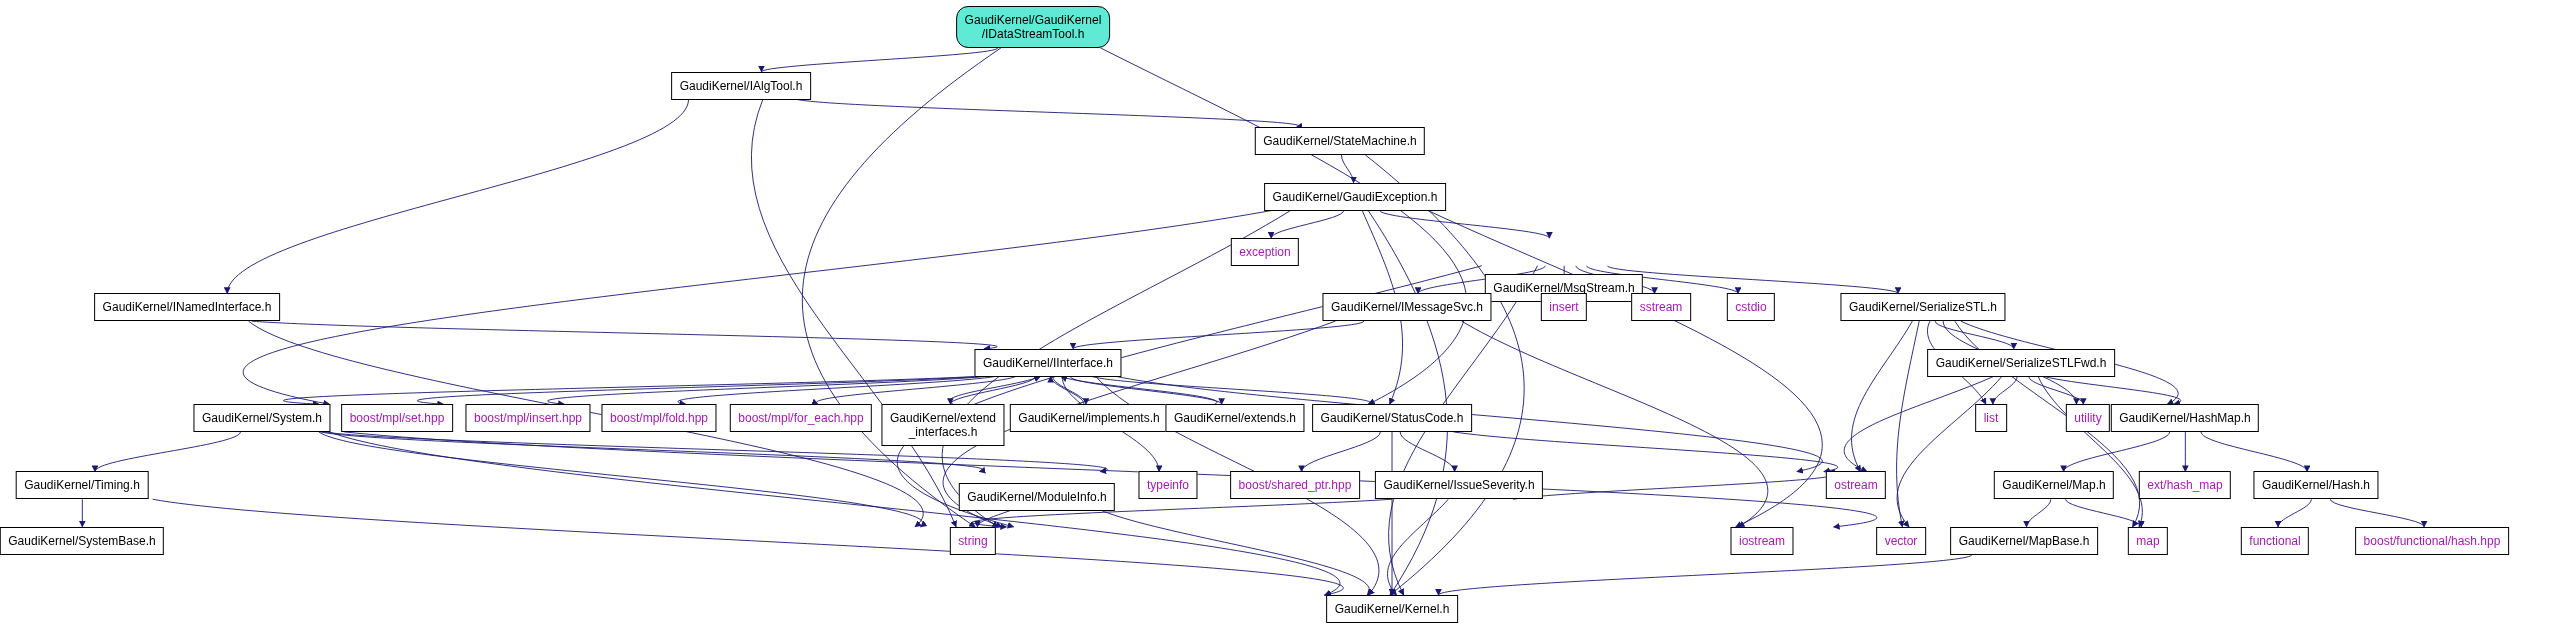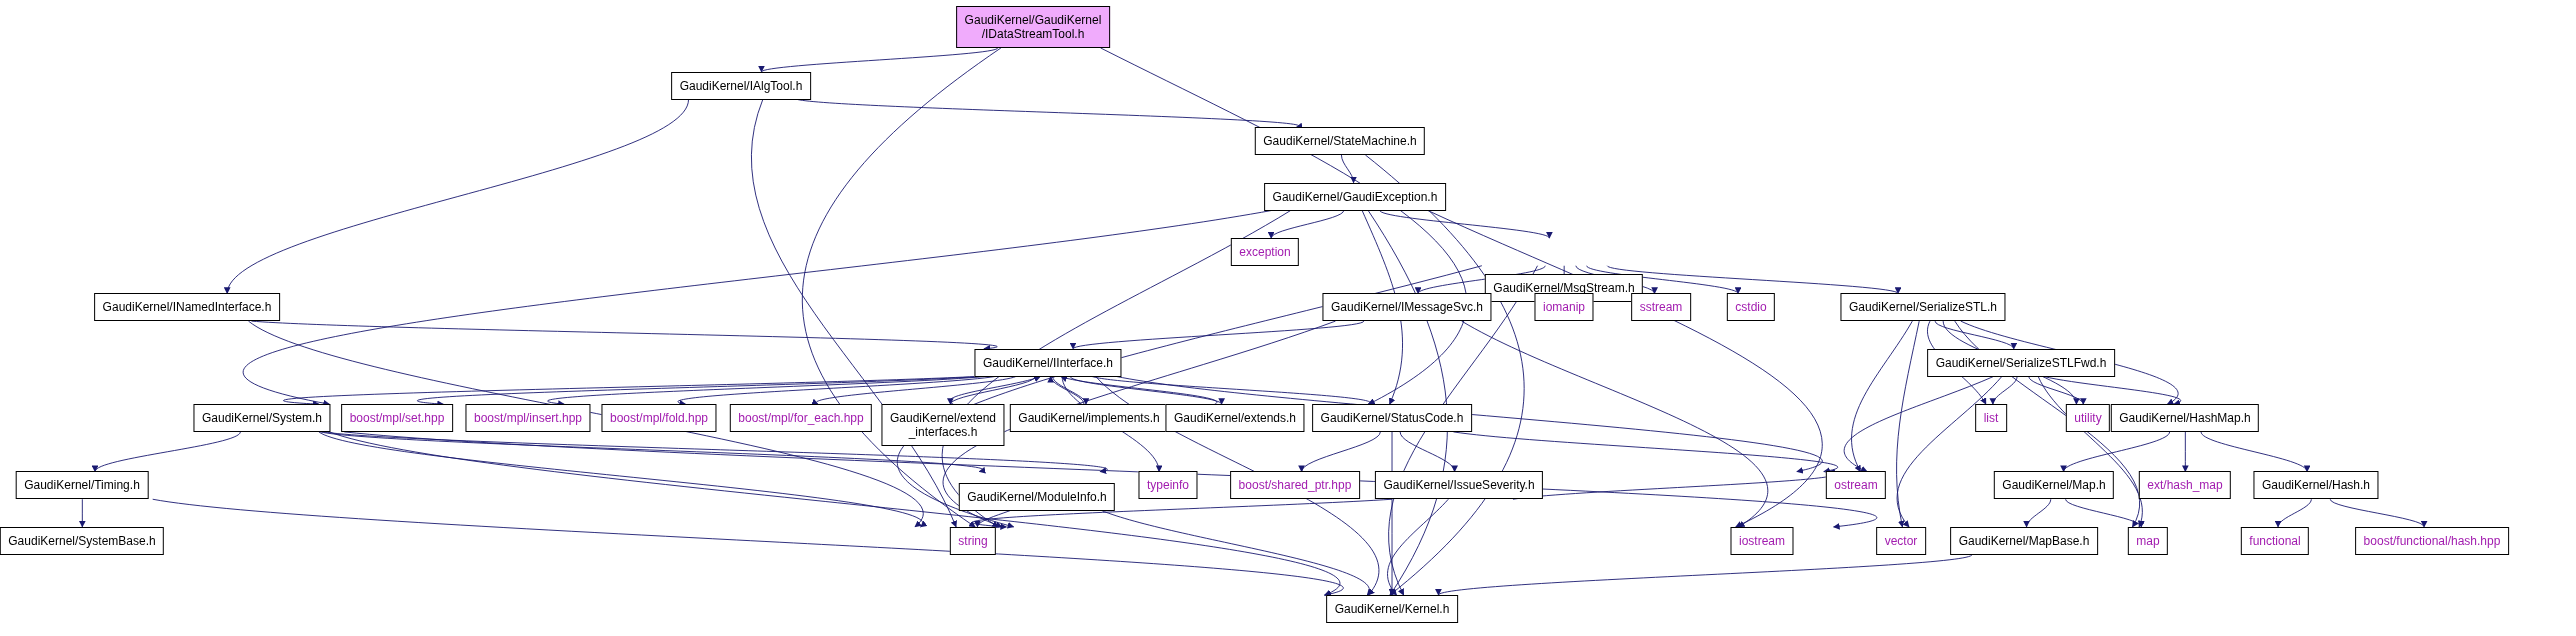--- a/index.html
+++ b/index.html
@@ -4,21 +4,21 @@
 <style>
   html,body{margin:0;padding:0;background:#ffffff;}
   .graph{position:relative;width:2576px;height:637px;overflow:hidden;
          font-family:"Liberation Sans",sans-serif;}
   .edge-layer{position:absolute;left:0;top:0;width:2576px;height:637px;z-index:1;}
   .node-layer{position:absolute;left:0;top:0;width:2576px;height:637px;z-index:2;}
   .node{position:absolute;transform:translateX(-50%);
         background:#ffffff;border:0.7px solid #000000;
         padding:6px 7.5px;font-size:12px;line-height:14.2px;
         white-space:pre;text-align:center;color:#000000;box-sizing:border-box;}
-  .node.root{background:#f0abfc;}
+  .node.root{background:#5eead4;border-radius:12px;}
   .node.gaudi{cursor:pointer;}
   .node.std,.node.boost{color:#a21caf;}
   path.edge{fill:none;stroke:#191970;stroke-width:1.2px;}
 </style>
 </head>
 <body>
 
 <div class="graph">
   <svg class="edge-layer" width="2576" height="637" viewBox="0 0 3442 851" xmlns="http://www.w3.org/2000/svg">
     <defs>
@@ -112,21 +112,21 @@
   <div class="node-layer">
       <div class="node gaudi root" style="left: 1033px; top: 6px;"><span>GaudiKernel/GaudiKernel
 /IDataStreamTool.h</span></div>
       <div class="node gaudi" style="left: 741px; top: 72px;"><span>GaudiKernel/IAlgTool.h</span></div>
       <div class="node gaudi" style="left: 1340px; top: 127px;"><span>GaudiKernel/StateMachine.h</span></div>
       <div class="node gaudi" style="left: 1355px; top: 183px;"><span>GaudiKernel/GaudiException.h</span></div>
       <div class="node std" style="left: 1265px; top: 238px;"><span>exception</span></div>
       <div class="node gaudi" style="left: 1564px; top: 238px; margin-top: 36px;"><span>GaudiKernel/MsgStream.h</span></div>
       <div class="node gaudi" style="left: 187px; top: 293px;"><span>GaudiKernel/INamedInterface.h</span></div>
       <div class="node gaudi" style="left: 1407px; top: 293px;"><span>GaudiKernel/IMessageSvc.h</span></div>
-      <div class="node std" style="left: 1564px; top: 293px;"><span>iomanip</span></div>
+      <div class="node std" style="left: 1564px; top: 293px;"><span>insert</span></div>
       <div class="node std" style="left: 1661px; top: 293px;"><span>sstream</span></div>
       <div class="node std" style="left: 1751px; top: 293px;"><span>cstdio</span></div>
       <div class="node gaudi" style="left: 1923px; top: 293px;"><span>GaudiKernel/SerializeSTL.h</span></div>
       <div class="node gaudi" style="left: 1048px; top: 349px;"><span>GaudiKernel/IInterface.h</span></div>
       <div class="node gaudi" style="left: 2021px; top: 349px;"><span>GaudiKernel/SerializeSTLFwd.h</span></div>
       <div class="node gaudi" style="left: 262px; top: 404px;"><span>GaudiKernel/System.h</span></div>
       <div class="node boost" style="left: 397px; top: 404px;"><span>boost/mpl/set.hpp</span></div>
       <div class="node boost" style="left: 528px; top: 404px;"><span>boost/mpl/insert.hpp</span></div>
       <div class="node boost" style="left: 659px; top: 404px;"><span>boost/mpl/fold.hpp</span></div>
       <div class="node boost" style="left: 801px; top: 404px;"><span>boost/mpl/for_each.hpp</span></div>

